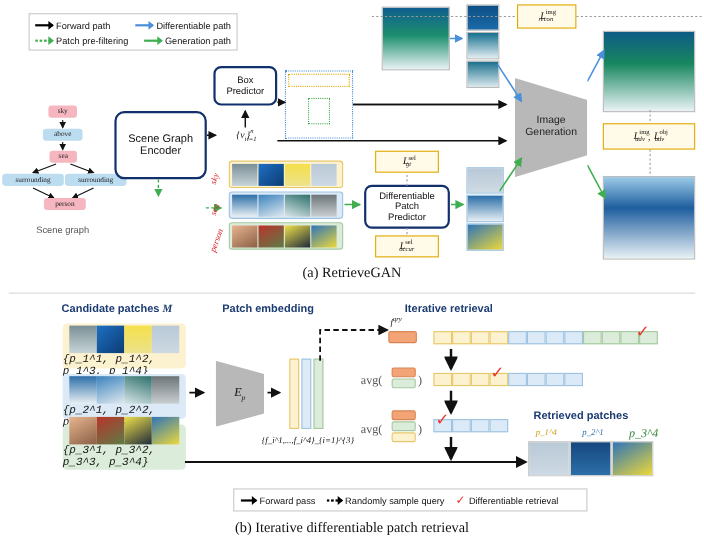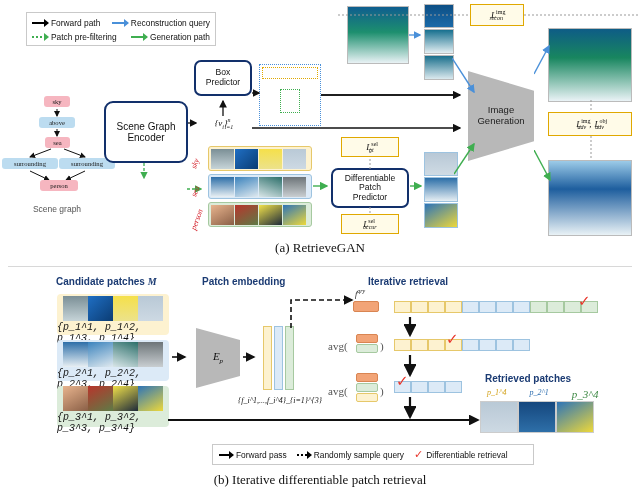--- a/index.html
+++ b/index.html
@@ -107,21 +107,21 @@
 <div class="abs" style="left:0;top:0;width:640px;height:258px;">
 
   <div class="abs legend-box" style="left:26px;top:12px;width:190px;height:34px;padding:3px 5px;">
     <div class="legend-row" style="height:14px;">
       <div class="legend-item" style="width:100px;">
         <span class="arrline solid" style="width:16px;color:#000;"></span>
         <span class="lbl">Forward path</span>
       </div>
       <div class="legend-item">
         <span class="arrline solid" style="width:16px;color:#4a90d9;"></span>
-        <span class="lbl">Reconstruction query</span>
+        <span class="lbl">Differentiable path</span>
       </div>
     </div>
     <div class="legend-row" style="height:14px;">
       <div class="legend-item" style="width:100px;">
         <span class="arrline dashed" style="width:16px;color:#3fae50;"></span>
         <span class="lbl">Patch pre-filtering</span>
       </div>
       <div class="legend-item">
         <span class="arrline solid" style="width:16px;color:#3fae50;"></span>
         <span class="lbl">Generation path</span>
@@ -364,21 +364,21 @@
   <div class="abs cgroup g2" style="left:57px;top:72px;width:112px;height:41px;padding-top:2px;">
     <div class="cgrow">
       <div class="patch ph" style="background:linear-gradient(180deg,#2e6fa8,#e8eff3);"></div>
       <div class="patch ph" style="background:linear-gradient(160deg,#3b83bd,#dfe9ef);"></div>
       <div class="patch ph" style="background:linear-gradient(200deg,#2c6f6a,#d9e6e8);"></div>
       <div class="patch ph" style="background:linear-gradient(180deg,#6d7579,#c9ced1);"></div>
     </div>
     <div class="cglabel">{p_2^1, p_2^2, p_2^3, p_2^4}</div>
   </div>
 
-  <div class="abs cgroup g3" style="left:57px;top:118px;width:112px;height:41px;padding-top:0;">
+  <div class="abs cgroup g3" style="left:57px;top:118px;width:112px;height:41px;padding-top:20px;justify-content:flex-end;">
     <div class="cgrow">
       <div class="patch ph" style="background:linear-gradient(150deg,#e8b48e,#8a5f46);"></div>
       <div class="patch ph" style="background:linear-gradient(150deg,#b8352c,#5e7b46);"></div>
       <div class="patch ph" style="background:linear-gradient(150deg,#f0e04a,#1d2a3a);"></div>
       <div class="patch ph" style="background:linear-gradient(150deg,#2d74b8,#edd83a);"></div>
     </div>
     <div class="cglabel">{p_3^1, p_3^2, p_3^3, p_3^4}</div>
   </div>
 
   <svg class="abs" style="left:172px;top:84px;" width="20" height="10">

